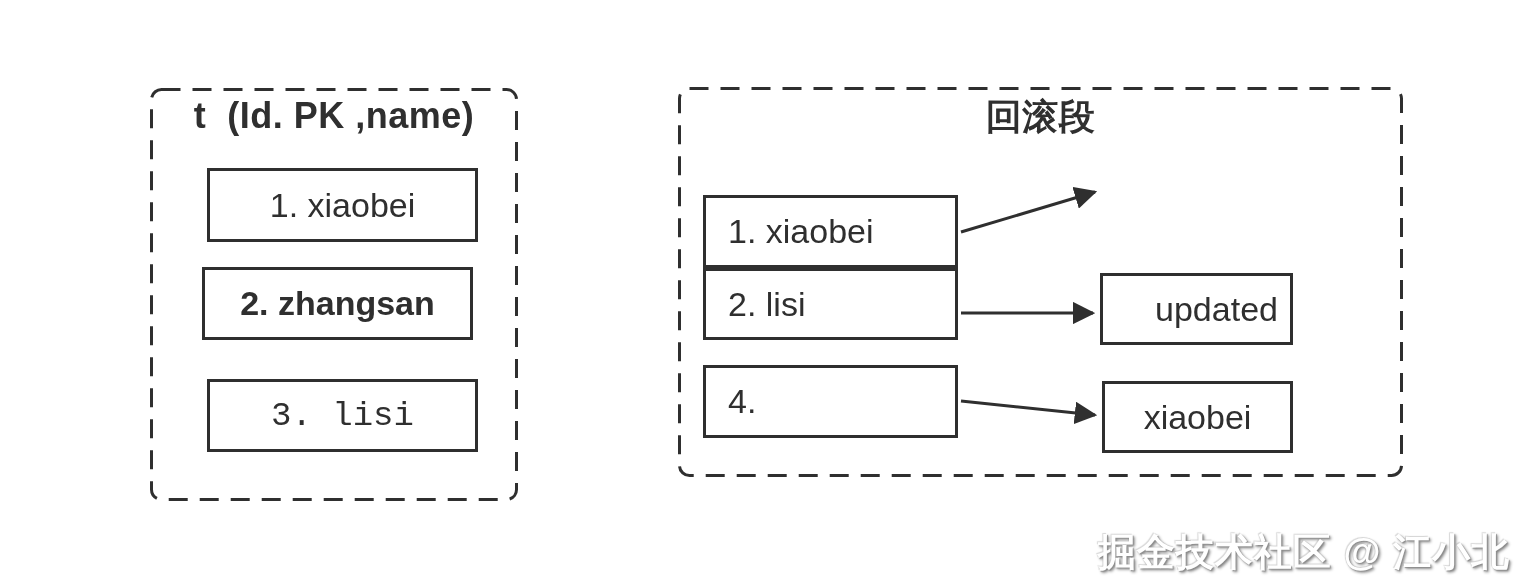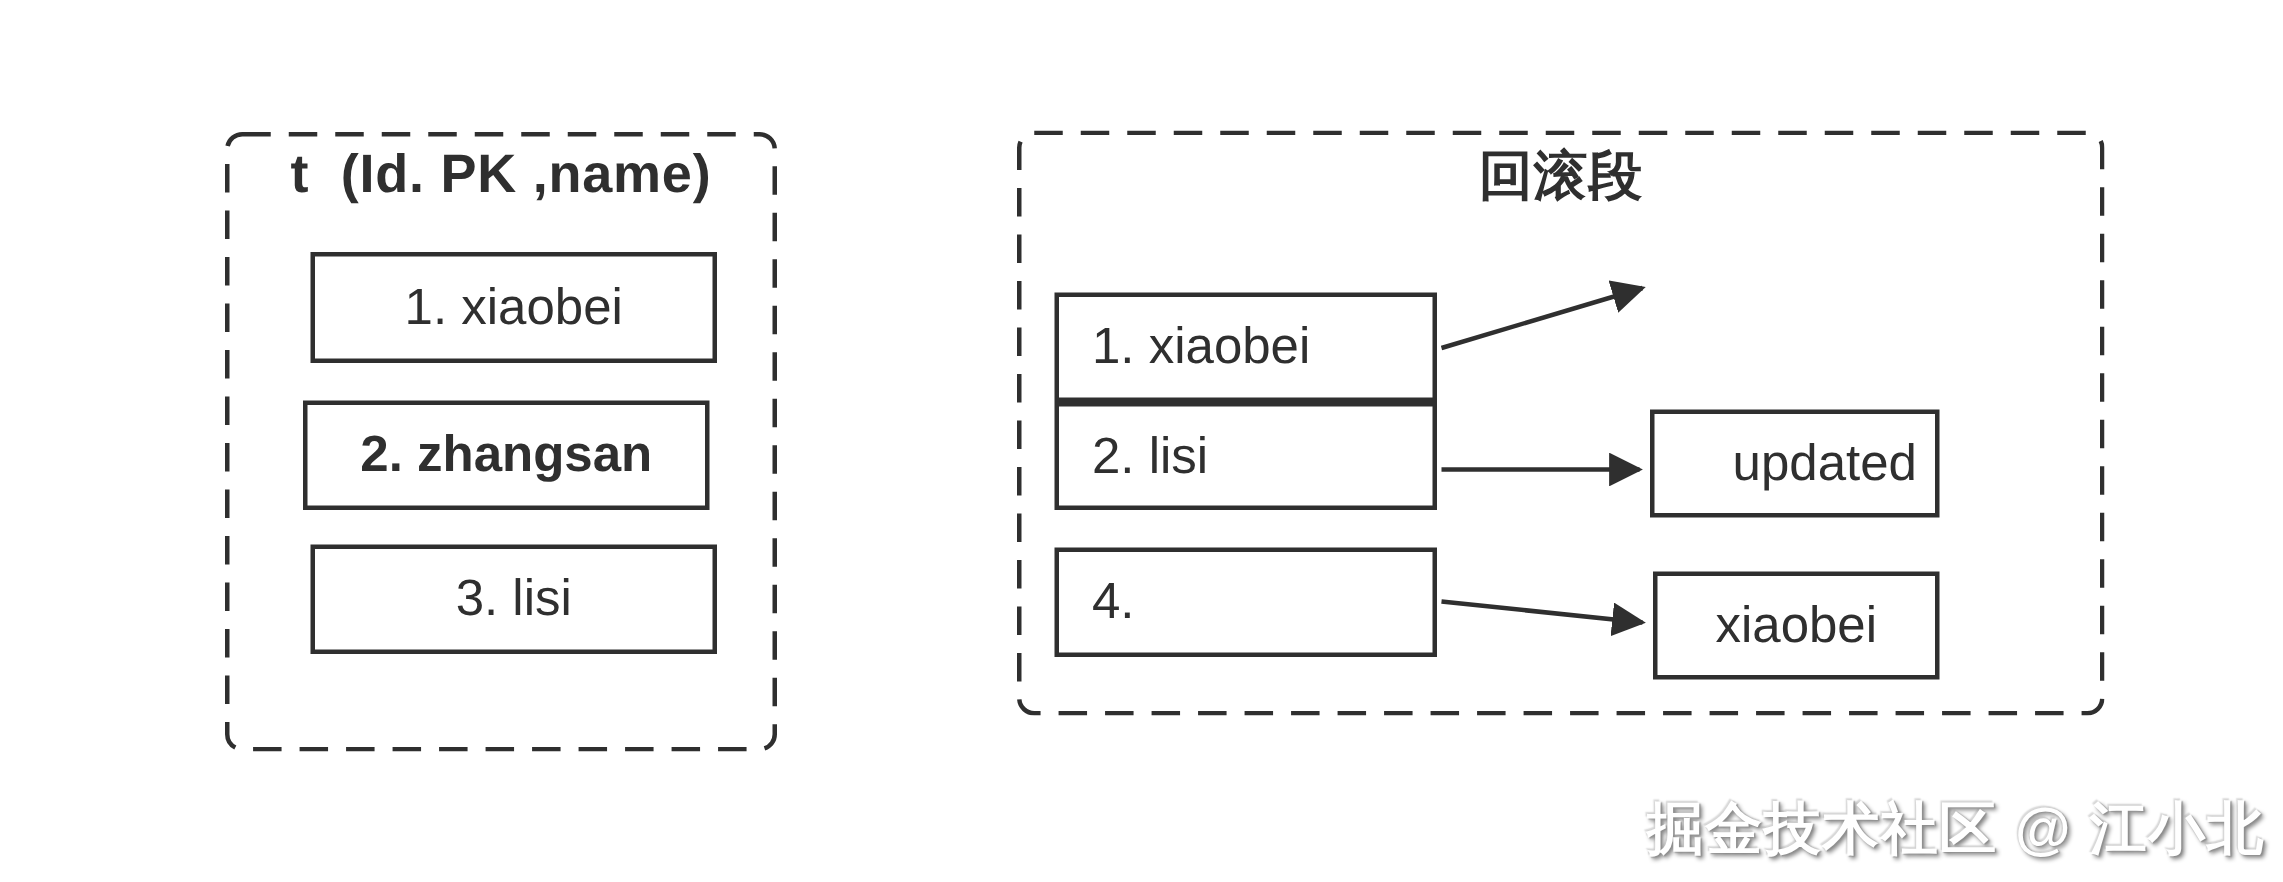--- a/index.html
+++ b/index.html
@@ -73,21 +73,21 @@
       <rect x="1.5" y="1.5" width="365" height="410" rx="10" fill="none" stroke="#2f2f2f" stroke-width="3" stroke-dasharray="19 12"></rect>
     </svg>
     <div class="panel-title" style="top:7px;">t  (Id. PK ,name)</div>
 
     <div class="node centered" style="left:57px; top:80px; width:271px; height:74px;">
       <span>1. xiaobei</span>
     </div>
     <div class="node centered" style="left:52px; top:179px; width:271px; height:73px;font-weight:bold;">
       <span>2. zhangsan</span>
     </div>
-    <div class="node centered" style="left:57px; top:275px; width:271px; height:73px;">
+    <div class="node centered" style="left:57px; top:291px; width:271px; height:73px;font-family:Liberation Mono, monospace;">
       <span>3. lisi</span>
     </div>
   </div>
 
   <div class="panel" style="left:678px; top:87px; width:725px; height:390px;">
     <svg class="panel-border" width="725" height="390" viewBox="0 0 725 390">
       <rect x="1.5" y="1.5" width="722" height="387" rx="10" fill="none" stroke="#2f2f2f" stroke-width="3" stroke-dasharray="19 12"></rect>
     </svg>
     <div class="panel-title" style="top:6px;">回滚段</div>
 

